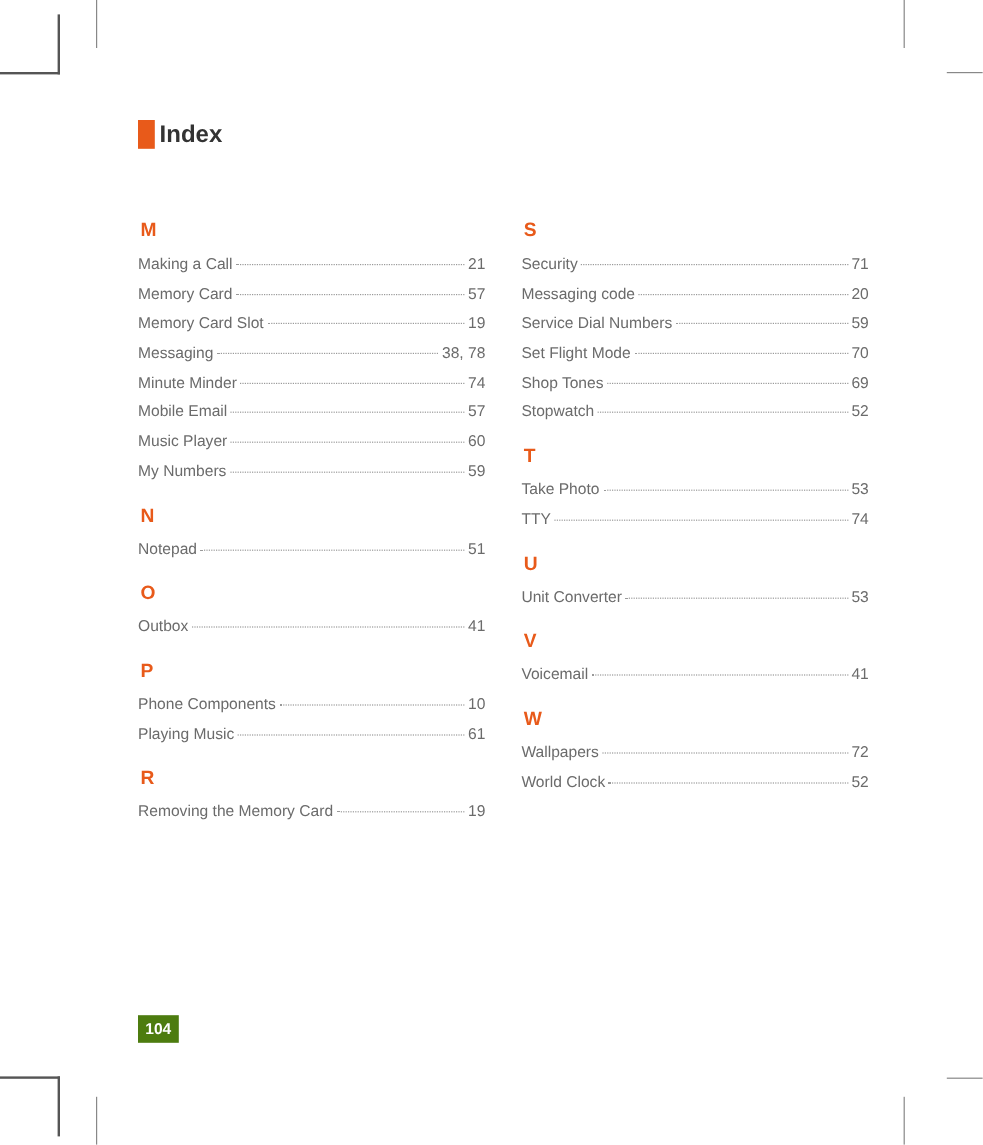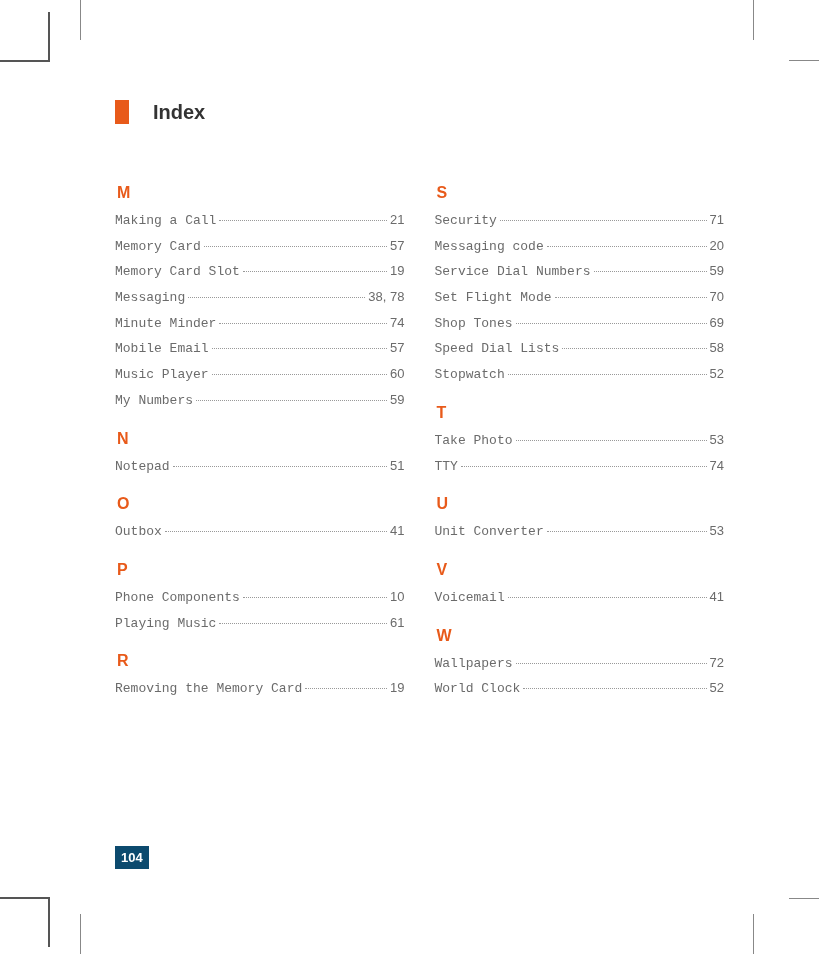--- a/index.html
+++ b/index.html
@@ -98,21 +98,21 @@
   .page {
     position: absolute;
     top: 100px;
     left: 115px;
     right: 95px;
   }
 
   .header {
     display: flex;
     align-items: center;
-    gap: 24px;
+    gap: 4px;
     margin-bottom: 60px;
   }
   .header-block {
     width: 14px;
     height: 24px;
     background: #e85a1a;
   }
   .header-title {
     font-size: 20px;
     font-weight: bold;
@@ -143,39 +143,38 @@
   .entry {
     display: flex;
     align-items: baseline;
     font-size: 13px;
     line-height: 1.9;
     color: #6b6b6b;
     font-weight: 300;
   }
   .entry .label {
     white-space: nowrap;
-    font-family: Liberation Mono, monospace;
   }
   .entry .dots {
     flex: 1;
     border-bottom: 1px dotted #999;
     margin: 0 3px;
     position: relative;
     top: -3px;
     min-width: 10px;
   }
   .entry .page-num {
     white-space: nowrap;
   }
 
   .page-number-box {
     position: absolute;
     left: 115px;
     bottom: 85px;
-    background: #0c4a6e;
+    background: #4d7c0f;
     color: #fff;
     font-weight: bold;
     font-size: 13px;
     padding: 4px 6px;
   }
 </style>
 </head>
 <body>
 
 <div class="crop-top-left"></div>
@@ -287,25 +286,20 @@
           <span class="label">Set Flight Mode</span>
           <span class="dots"></span>
           <span class="page-num">70</span>
         </div>
         <div class="entry">
           <span class="label">Shop Tones</span>
           <span class="dots"></span>
           <span class="page-num">69</span>
         </div>
         <div class="entry">
-          <span class="label">Speed Dial Lists</span>
-          <span class="dots"></span>
-          <span class="page-num">58</span>
-        </div>
-        <div class="entry">
           <span class="label">Stopwatch</span>
           <span class="dots"></span>
           <span class="page-num">52</span>
         </div>
         <div class="section-letter">T</div>
         <div class="entry">
           <span class="label">Take Photo</span>
           <span class="dots"></span>
           <span class="page-num">53</span>
         </div>

